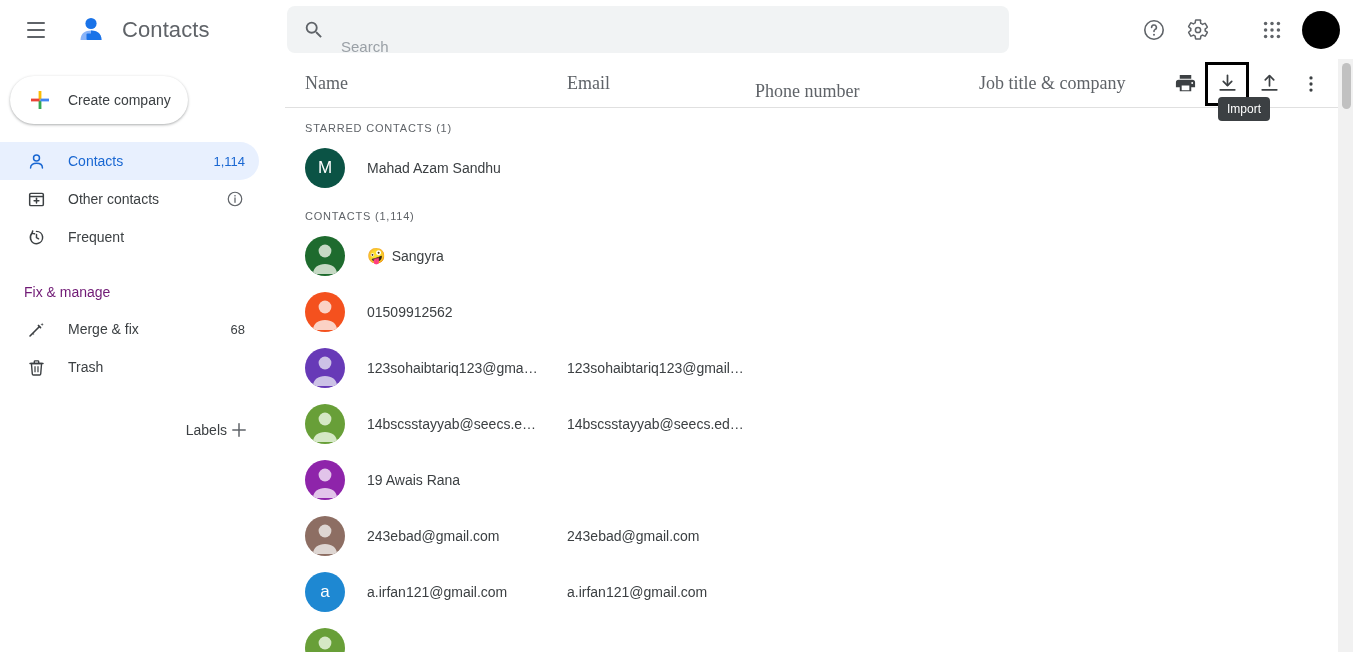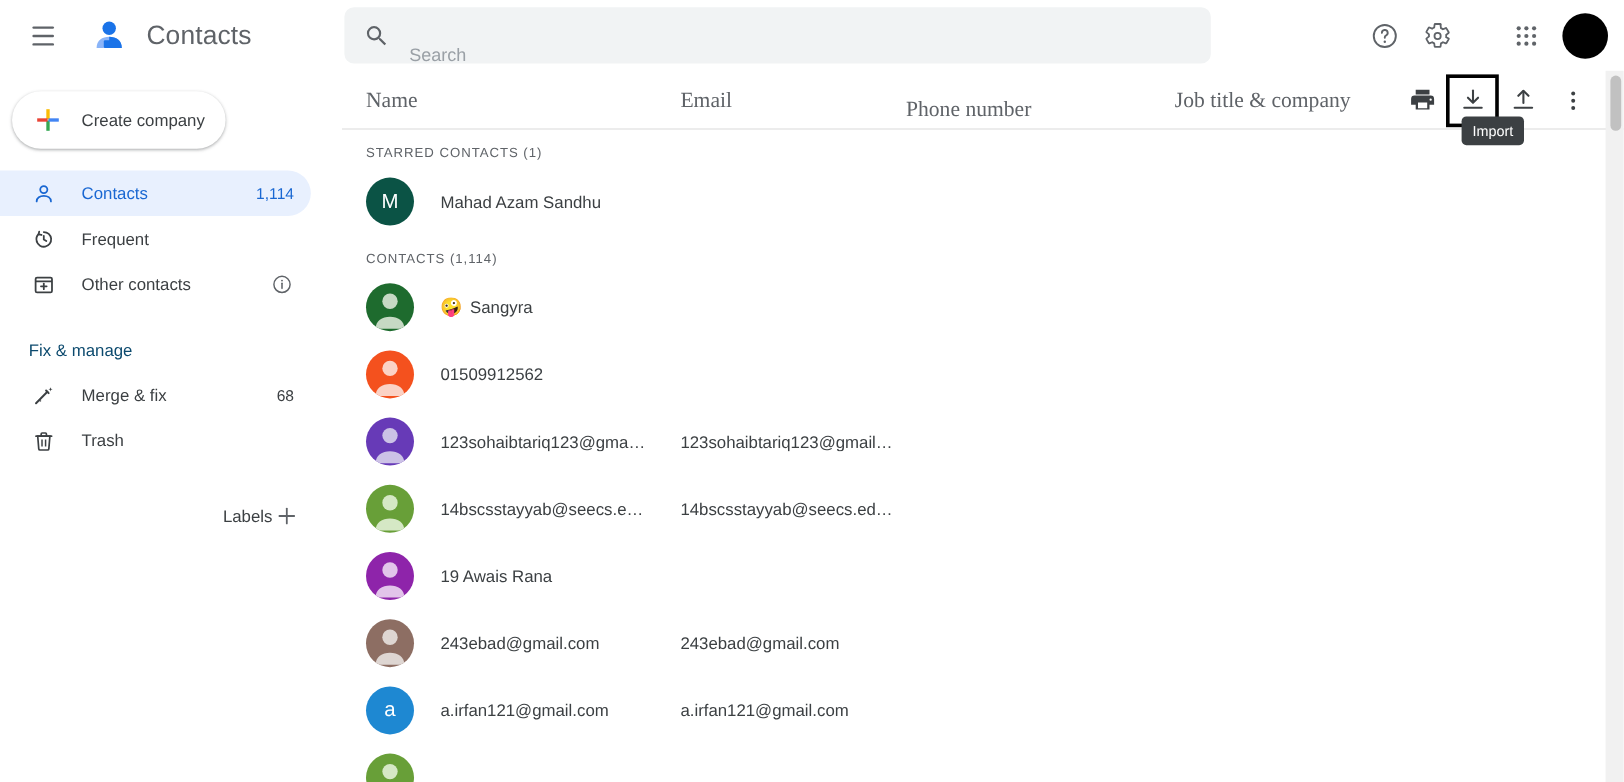--- a/index.html
+++ b/index.html
@@ -85,21 +85,21 @@
   }
   .nav-item.active { background: #e8f0fe; }
   .nav-item.active .nav-label, .nav-item.active .nav-count { color: #1967d2; font-weight: 500; }
   .nav-item.active .nav-icon svg { stroke: #1967d2; fill: #1967d2; }
   .nav-icon { width: 24px; height: 24px; margin-left: 24px; display: flex; align-items: center; justify-content: center; flex: 0 0 auto; }
   .nav-label { font-size: 14px; color: #3c4043; margin-left: 20px; flex: 1 1 auto; white-space: nowrap; }
   .nav-count { font-size: 13px; color: #3c4043; }
   .nav-info { width: 20px; height: 20px; display: flex; align-items: center; justify-content: center; cursor: pointer; }
 
   .nav-header {
-    font-size: 14px; color: #0c4a6e; font-weight: 500;
+    font-size: 14px; color: #701a75; font-weight: 500;
     padding-left: 24px; height: 36px; display: flex; align-items: center;
   }
   #labels-row {
     height: 36px; display: flex; align-items: center;
     padding-left: 24px; padding-right: 34px; margin-top: 26px;
   }
   #labels-title { font-size: 14px; color: #3c4043; font-weight: 500; flex: 1 1 auto; text-align: right; }
   #labels-add { width: 24px; height: 24px; cursor: pointer; display: flex; align-items: center; justify-content: center; }
 
   
@@ -265,46 +265,46 @@
           <path d="M5.2 19.3c0-3.5 3.2-5.3 6.8-5.3s6.8 1.8 6.8 5.3" fill="none" stroke="#1967d2" stroke-width="1.7" stroke-linecap="round"></path>
         </svg>
       </span>
       <span class="nav-label">Contacts</span>
       <span class="nav-count">1,114</span>
     </div>
 
     <div class="nav-item">
       <span class="nav-icon">
         <svg width="21" height="21" viewBox="0 0 24 24">
-          <path d="M12 5a7 7 0 1 1-6.7 9" fill="none" stroke="#3c4043" stroke-width="1.7" stroke-linecap="round"></path>
-          <path d="M5.3 14 A7 7 0 0 1 7 7" fill="none" stroke="#3c4043" stroke-width="1.7" stroke-linecap="round"></path>
-          <path d="M7.6 4.6 L7 7.3 L9.8 7.8" fill="none" stroke="#3c4043" stroke-width="1.7" stroke-linecap="round" stroke-linejoin="round"></path>
-          <path d="M12 8.6V12l2.4 1.5" fill="none" stroke="#3c4043" stroke-width="1.7" stroke-linecap="round"></path>
-        </svg>
-      </span>
-      <span class="nav-label">Frequent</span>
-    </div>
-
-    <div class="nav-item">
-      <span class="nav-icon">
-        <svg width="21" height="21" viewBox="0 0 24 24">
           <rect x="4.2" y="5" width="15.6" height="14" rx="1.4" fill="none" stroke="#3c4043" stroke-width="1.7"></rect>
           <line x1="4.2" y1="8.6" x2="19.8" y2="8.6" stroke="#3c4043" stroke-width="1.7"></line>
           <line x1="12" y1="10.6" x2="12" y2="16" stroke="#3c4043" stroke-width="1.7" stroke-linecap="round"></line>
           <line x1="9.3" y1="13.3" x2="14.7" y2="13.3" stroke="#3c4043" stroke-width="1.7" stroke-linecap="round"></line>
         </svg>
       </span>
       <span class="nav-label">Other contacts</span>
       <span class="nav-info">
         <svg width="18" height="18" viewBox="0 0 24 24">
           <circle cx="12" cy="12" r="9" fill="none" stroke="#5f6368" stroke-width="1.6"></circle>
           <line x1="12" y1="10.6" x2="12" y2="16.4" stroke="#5f6368" stroke-width="1.7" stroke-linecap="round"></line>
           <circle cx="12" cy="7.8" r="1.05" fill="#5f6368"></circle>
         </svg>
       </span>
+    </div>
+
+    <div class="nav-item">
+      <span class="nav-icon">
+        <svg width="21" height="21" viewBox="0 0 24 24">
+          <path d="M12 5a7 7 0 1 1-6.7 9" fill="none" stroke="#3c4043" stroke-width="1.7" stroke-linecap="round"></path>
+          <path d="M5.3 14 A7 7 0 0 1 7 7" fill="none" stroke="#3c4043" stroke-width="1.7" stroke-linecap="round"></path>
+          <path d="M7.6 4.6 L7 7.3 L9.8 7.8" fill="none" stroke="#3c4043" stroke-width="1.7" stroke-linecap="round" stroke-linejoin="round"></path>
+          <path d="M12 8.6V12l2.4 1.5" fill="none" stroke="#3c4043" stroke-width="1.7" stroke-linecap="round"></path>
+        </svg>
+      </span>
+      <span class="nav-label">Frequent</span>
     </div>
   </div>
 
   <div class="nav-section">
     <div class="nav-header">Fix &amp; manage</div>
 
     <div class="nav-item">
       <span class="nav-icon">
         <svg width="21" height="21" viewBox="0 0 24 24">
           <line x1="4.6" y1="19.4" x2="15.4" y2="8.6" stroke="#3c4043" stroke-width="1.9" stroke-linecap="round"></line>

